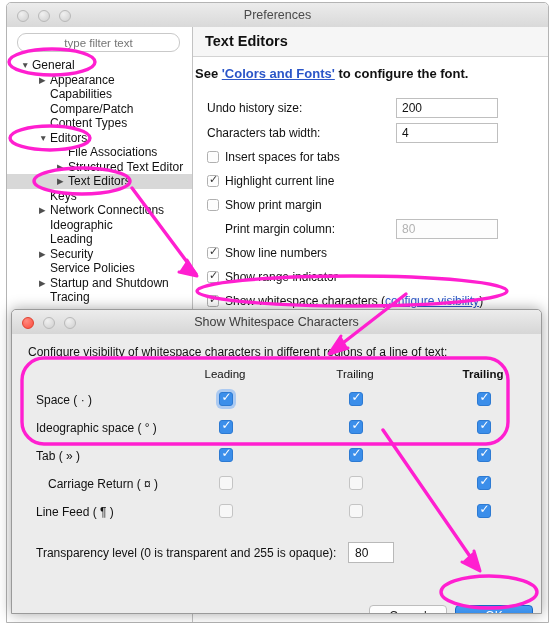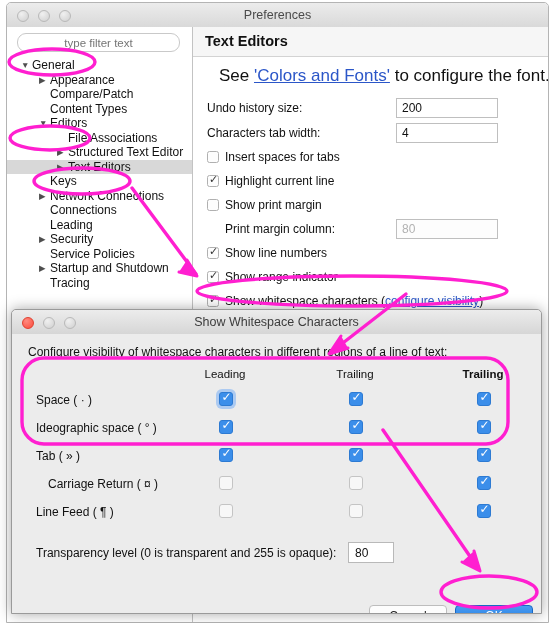--- a/index.html
+++ b/index.html
@@ -59,21 +59,21 @@
 
   
   #content-pane{position:absolute;left:186px;top:0;right:0;height:100%;background:#ffffff;}
   #content-header{
     position:absolute;left:0;top:0;width:100%;height:30px;
     background:#f6f6f6;border-bottom:1px solid #d3d3d3;box-sizing:border-box;
   }
   #content-title{position:absolute;left:12px;top:6px;font-size:14.5px;font-weight:bold;color:#111;}
   #content-inner{position:absolute;left:0;top:31px;width:100%;}
 
-  .lead-line{position:absolute;left:26px;top:8px;font-size:17px;color:#111;white-space:nowrap;}
+  .lead-line{position:absolute;left:2px;top:8px;font-size:13px;color:#111;white-space:nowrap;font-weight:bold;}
   .link{color:#2b56c8;text-decoration:underline;cursor:pointer;}
 
   .field-row{position:absolute;left:14px;height:20px;}
   .field-label{position:absolute;left:0;top:3px;font-size:12px;color:#111;white-space:nowrap;}
   .txtbox{
     position:absolute;height:20px;box-sizing:border-box;background:#ffffff;
     border:1px solid #bfbfbf;font-size:12px;color:#111;line-height:18px;padding-left:5px;
     font-family:"Liberation Sans",sans-serif;
   }
   .txtbox.disabled{color:#b2b2b2;background:#fdfdfd;}
@@ -160,20 +160,23 @@
       <div id="tree">
           <div class="tree-row">
             <span class="tw open" style="left: 14px;"></span>
             <span class="tlabel" style="left: 25px;">General</span>
           </div>
           <div class="tree-row">
             <span class="tw closed" style="left: 32px;"></span>
             <span class="tlabel" style="left: 43px;">Appearance</span>
           </div>
           <div class="tree-row">
+            <span class="tlabel" style="left: 43px;">Capabilities</span>
+          </div>
+          <div class="tree-row">
             <span class="tlabel" style="left: 43px;">Compare/Patch</span>
           </div>
           <div class="tree-row">
             <span class="tlabel" style="left: 43px;">Content Types</span>
           </div>
           <div class="tree-row">
             <span class="tw open" style="left: 32px;"></span>
             <span class="tlabel" style="left: 43px;">Editors</span>
           </div>
           <div class="tree-row">
@@ -188,21 +191,21 @@
             <span class="tlabel" style="left: 61px;">Text Editors</span>
           </div>
           <div class="tree-row">
             <span class="tlabel" style="left: 43px;">Keys</span>
           </div>
           <div class="tree-row">
             <span class="tw closed" style="left: 32px;"></span>
             <span class="tlabel" style="left: 43px;">Network Connections</span>
           </div>
           <div class="tree-row">
-            <span class="tlabel" style="left: 43px;">Connections</span>
+            <span class="tlabel" style="left: 43px;">Ideographic</span>
           </div>
           <div class="tree-row">
             <span class="tlabel" style="left: 43px;">Leading</span>
           </div>
           <div class="tree-row">
             <span class="tw closed" style="left: 32px;"></span>
             <span class="tlabel" style="left: 43px;">Security</span>
           </div>
           <div class="tree-row">
             <span class="tlabel" style="left: 43px;">Service Policies</span>

